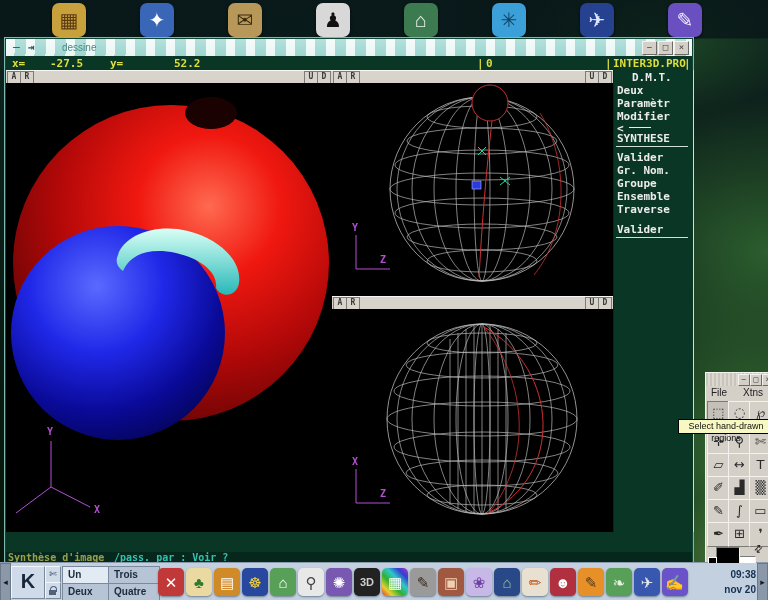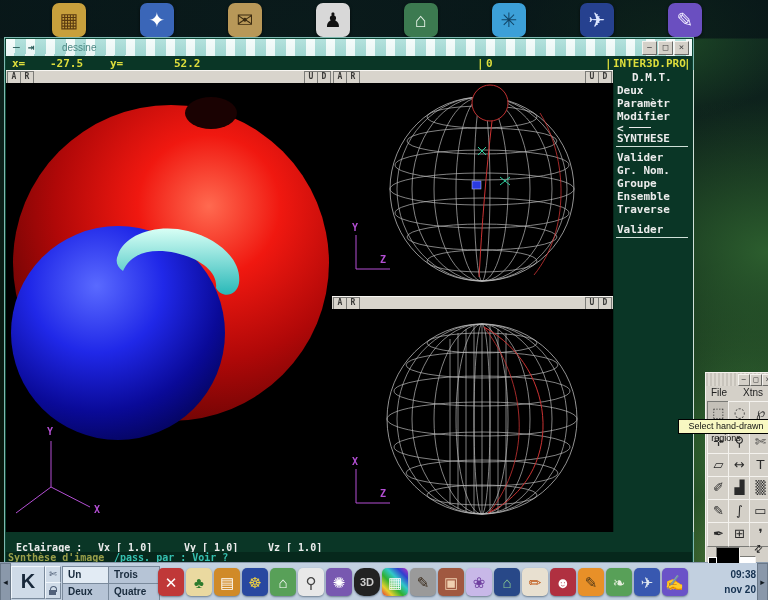--- a/index.html
+++ b/index.html
@@ -293,26 +293,20 @@
     <div class="menu-sep" style="top:76px"></div>
     <div class="menu-item" style="top:81px">Valider</div>
     <div class="menu-item" style="top:94px">Gr. Nom.</div>
     <div class="menu-item" style="top:107px">Groupe</div>
     <div class="menu-item" style="top:120px">Ensemble</div>
     <div class="menu-item" style="top:133px">Traverse</div>
     <div class="menu-item" style="top:153px">Valider</div>
     <div class="menu-sep" style="top:167px"></div>
   </div>
 
-  <div class="status-line" style="top:503px">
-    <span style="left:10px">Eclairage :</span>
-    <span style="left:92px">Vx [ 1.0]</span>
-    <span style="left:178px">Vy [ 1.0]</span>
-    <span style="left:262px">Vz [ 1.0]</span>
-  </div>
   <div class="status-line" id="status-prompt-line" style="top:513px">
     <span style="left:2px;color:#9aa04a">Synthèse d'image</span>
     <span style="left:108px;color:#35c0b0">/pass. par : Voir ?</span>
   </div>
 </div>
 
 <div id="gimp">
   <div id="gimp-titlebar">
     <span class="gwinbtn" style="right:26px">−</span>
     <span class="gwinbtn" style="right:14px">□</span>
@@ -375,21 +369,21 @@
     </div>
   <div class="chip" style="left: 270px; background: rgb(88, 160, 88);">
       <span style="color: rgb(255, 255, 255);">⌂</span>
     </div>
   <div class="chip" style="left: 298px; background: rgb(232, 232, 232);">
       <span style="color: rgb(68, 68, 68);">⚲</span>
     </div>
   <div class="chip" style="left: 326px; background: rgb(120, 88, 176);">
       <span style="color: rgb(255, 255, 255);">✺</span>
     </div>
-  <div class="chip" style="left: 354px; background: rgb(34, 34, 34); border-radius: 10px;">
+  <div class="chip" style="left: 354px; background: rgb(34, 34, 34);">
       <span style="font-size: 11px; font-weight: bold; color: rgb(207, 207, 207);">3D</span>
     </div>
   <div class="chip" style="left: 382px; background: linear-gradient(45deg, rgb(224, 48, 48), rgb(232, 208, 48), rgb(48, 176, 48), rgb(48, 200, 200), rgb(48, 64, 208), rgb(192, 48, 192));">
       <span style="color: rgb(255, 255, 255);">▦</span>
     </div>
   <div class="chip" style="left: 410px; background: rgb(154, 154, 154);">
       <span style="color: rgb(58, 42, 26);">✎</span>
     </div>
   <div class="chip" style="left: 438px; background: rgb(160, 88, 64);">
       <span style="color: rgb(240, 208, 176);">▣</span>

